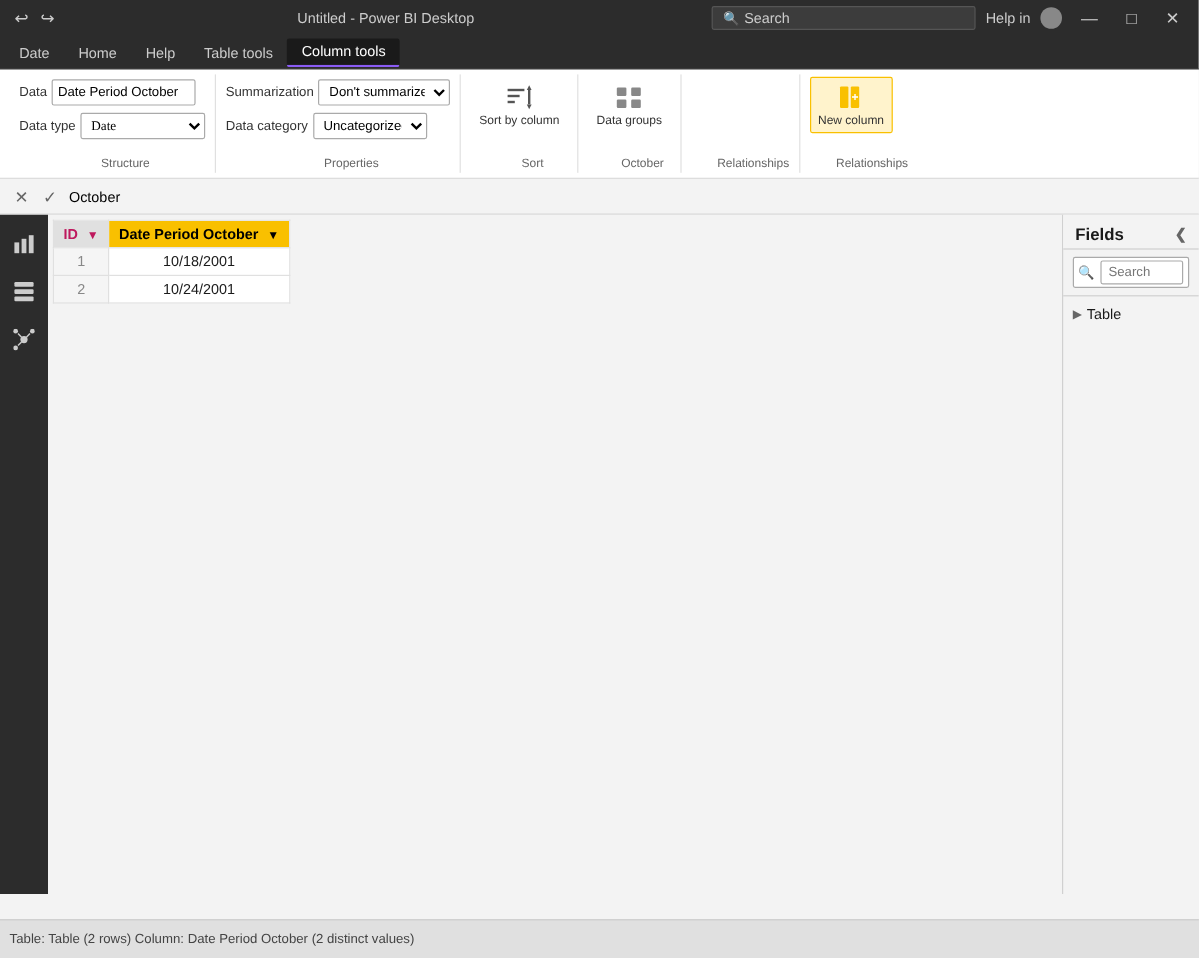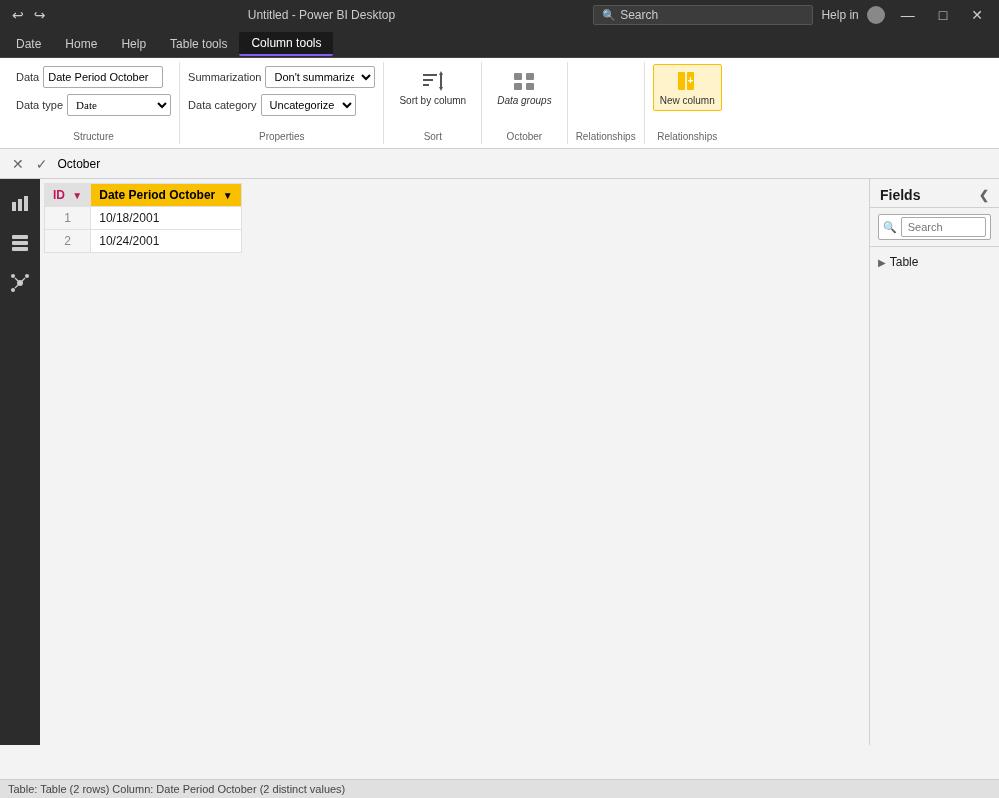--- a/index.html
+++ b/index.html
@@ -72,20 +72,21 @@
       min-width: 80px;
       gap: 2px;
     }
     .ribbon-group:last-child { border-right: none; }
     .ribbon-group-label {
       font-size: 10px;
       color: #666;
       margin-top: auto;
       padding-top: 2px;
       align-self: center;
+      margin-left: 22px;
     }
     .ribbon-row {
       display: flex;
       align-items: center;
       gap: 4px;
       padding: 2px 0;
     }
     .ribbon-label {
       font-size: 11px;
       color: #333;
@@ -185,27 +186,27 @@
       background: #f9c000;
       font-weight: 600;
       color: #000;
       position: relative;
       cursor: pointer;
     }
     .data-table th.normal-header {
       background: #e0e0e0;
       color: #be185d;
     }
-    .data-table td { background: #fff; text-align: left; }
+    .data-table td { background: #fff; text-align: center; }
     .data-table td.row-num { text-align: center; background: #f5f5f5; color: #888; width: 30px; }
     .header-dropdown { font-size: 10px; margin-left: 4px; }
 
     
     .right-panel {
-      width: 130px;
+      width: 114px;
       background: #f3f3f3;
       border-left: 1px solid #d0d0d0;
       display: flex;
       flex-direction: column;
     }
     .right-panel-header {
       background: #f3f3f3;
       padding: 8px 10px 4px;
       font-size: 14px;
       font-weight: 600;
@@ -240,21 +241,21 @@
     .tree-item {
       padding: 4px 8px;
       font-size: 12px;
       cursor: pointer;
       display: flex; align-items: center; gap: 4px;
     }
     .tree-arrow { font-size: 10px; color: #666; }
 
     
     .status-bar {
-      height: 19px;
+      height: 32px;
       background: #e0e0e0;
       border-top: 1px solid #ccc;
       display: flex;
       align-items: center;
       padding: 0 8px;
       font-size: 11px;
       color: #444;
       position: fixed;
       bottom: 0;
       width: 999px;
@@ -367,21 +368,21 @@
     </div>
 
     <div class="ribbon-group" style="min-width:60px;">
       <div class="ribbon-btn">
         <svg width="24" height="24" viewBox="0 0 24 24" fill="none">
           <rect x="2" y="4" width="8" height="7" rx="1" fill="#888"></rect>
           <rect x="14" y="4" width="8" height="7" rx="1" fill="#888"></rect>
           <rect x="2" y="14" width="8" height="7" rx="1" fill="#888"></rect>
           <rect x="14" y="14" width="8" height="7" rx="1" fill="#888"></rect>
         </svg>
-        <span style="font-size:10px;text-align:center;font-style:italic;">Data
+        <span style="font-size:10px;text-align:center;">Data
 groups</span>
       </div>
       <div class="ribbon-group-label">October</div>
     </div>
 
     <div class="ribbon-group" style="min-width:70px;">
       <div class="ribbon-group-label">Relationships</div>
     </div>
 
     <div class="ribbon-group" style="min-width:60px;border-right:none;">

